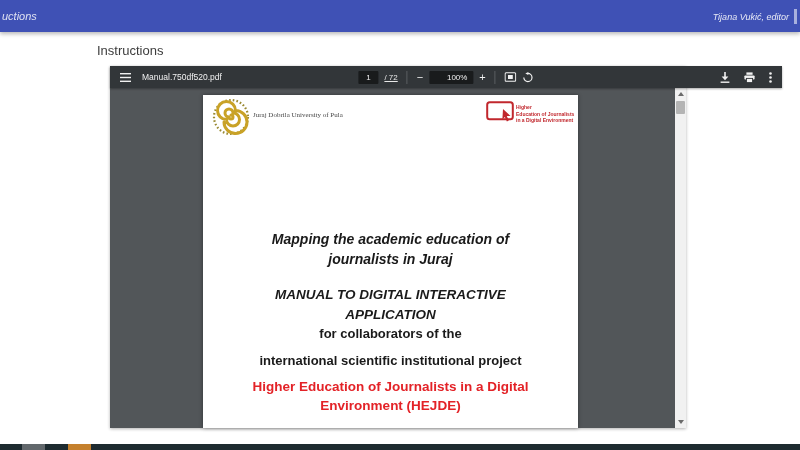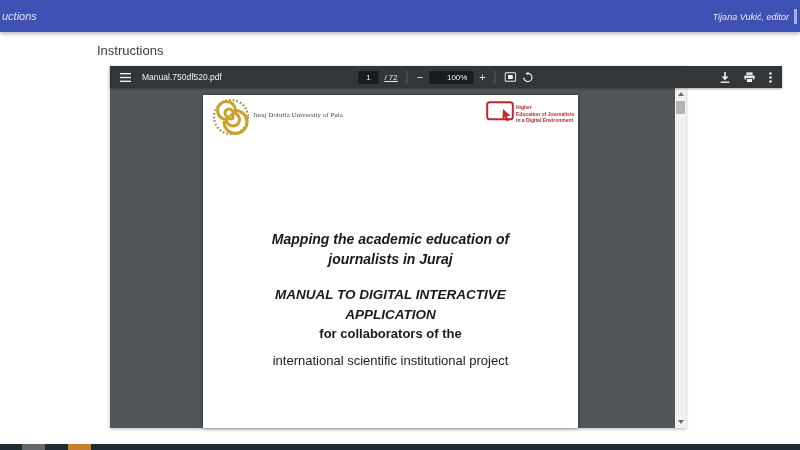--- a/index.html
+++ b/index.html
@@ -40,21 +40,21 @@
   
   .pdf-page{left:93px;top:29px;width:375px;height:333px;background:#ffffff;box-shadow:0 0 4px rgba(0,0,0,.4);overflow:hidden;}
   .uni-logo{left:9px;top:3px;}
   .uni-label{left:50px;top:16px;font-family:Liberation Serif, serif;font-size:7px;color:#4a4a4a;}
   .hejde-logo{left:283px;top:6px;}
   .hejde-label{left:313px;top:9px;font-size:5px;line-height:1.3;color:#c1272d;font-weight:bold;}
   .doc-center{left:0;width:375px;text-align:center;color:#1a1a1a;}
   .doc-title{top:134px;font-size:14px;font-weight:bold;font-style:italic;line-height:20px;}
   .doc-subtitle{top:190px;font-size:13.5px;font-weight:bold;font-style:italic;line-height:20px;}
   .doc-line3{top:231px;font-size:13px;font-weight:bold;}
-  .doc-line4{top:258px;font-size:13px;font-weight:normal;}
+  .doc-line4{top:258px;font-size:13px;font-weight:bold;}
   .doc-red{top:282px;font-size:13.5px;font-weight:bold;color:#e32227;line-height:19px;}
 
   
   .taskbar{left:0;top:444px;width:800px;height:6px;background:#1e2b30;}
   .tb-seg-gray{left:22px;top:0;width:23px;height:6px;background:#62686c;}
   .tb-seg-orange{left:68px;top:0;width:23px;height:6px;background:#c5802c;}
 </style>
 </head>
 <body>
 
@@ -155,20 +155,24 @@
     </div>
 
     <div class="abs doc-center doc-subtitle">
       <div>MANUAL TO DIGITAL INTERACTIVE</div>
       <div>APPLICATION</div>
     </div>
 
     <div class="abs doc-center doc-line3">for collaborators of the</div>
     <div class="abs doc-center doc-line4">international scientific institutional project</div>
 
+    <div class="abs doc-center doc-red">
+      <div>Higher Education of Journalists in a Digital</div>
+      <div>Environment (HEJDE)</div>
+    </div>
   </div>
 
   <div class="abs scrollbar">
     <div class="abs scroll-arrow" style="top:0;">
       <span class="tri-up"></span>
     </div>
     <div class="abs scroll-thumb"></div>
     <div class="abs scroll-arrow" style="top:328px;">
       <span class="tri-down"></span>
     </div>

